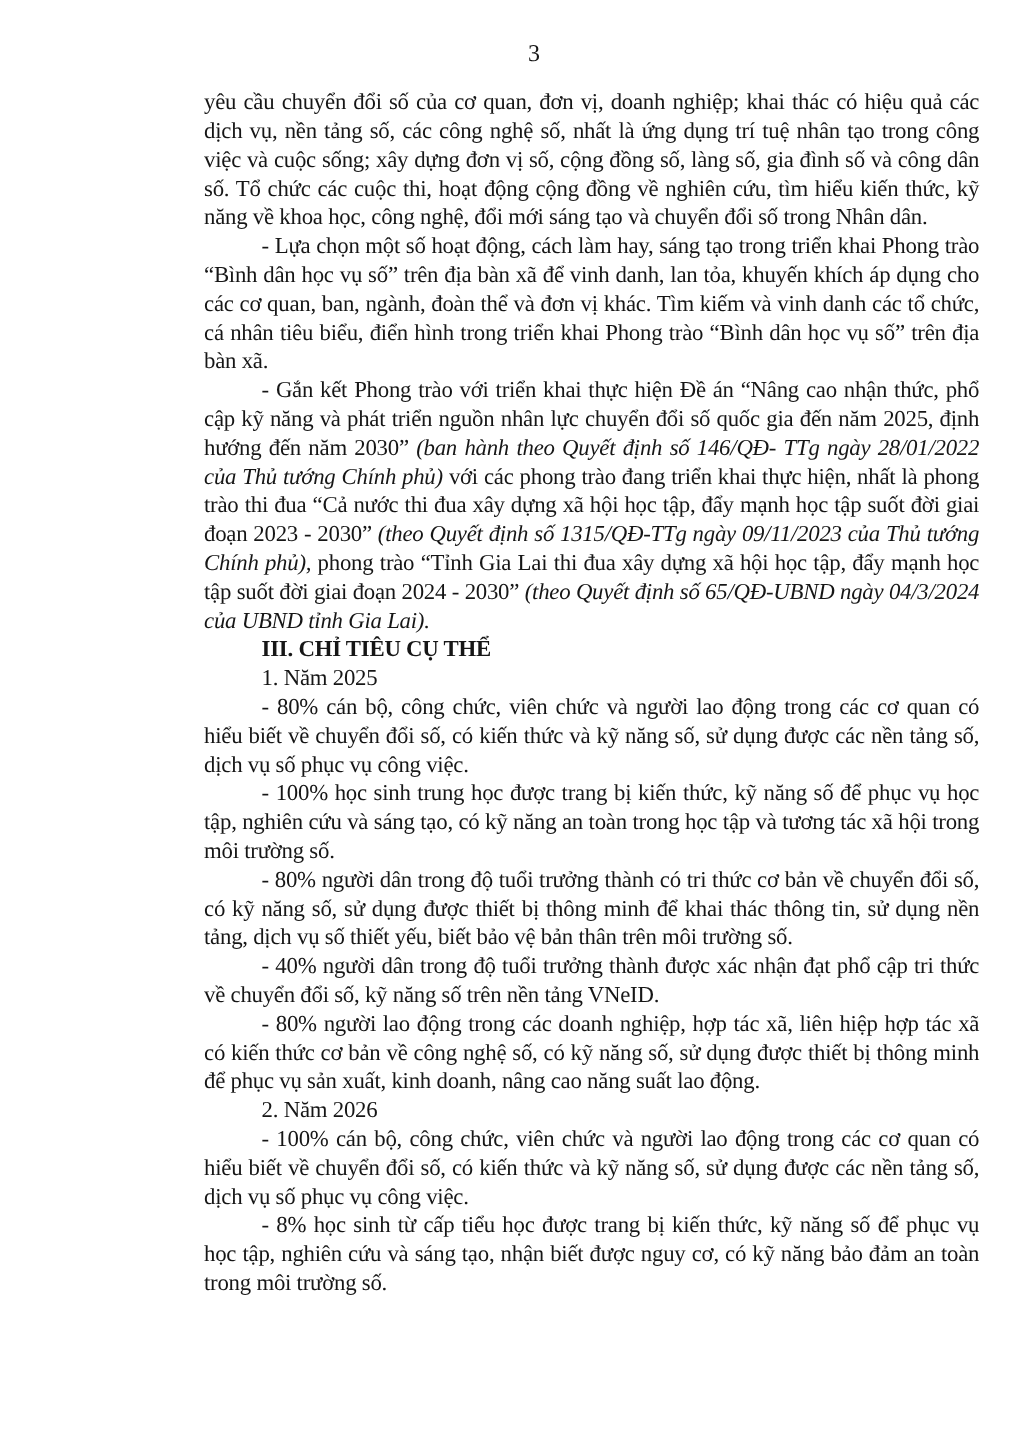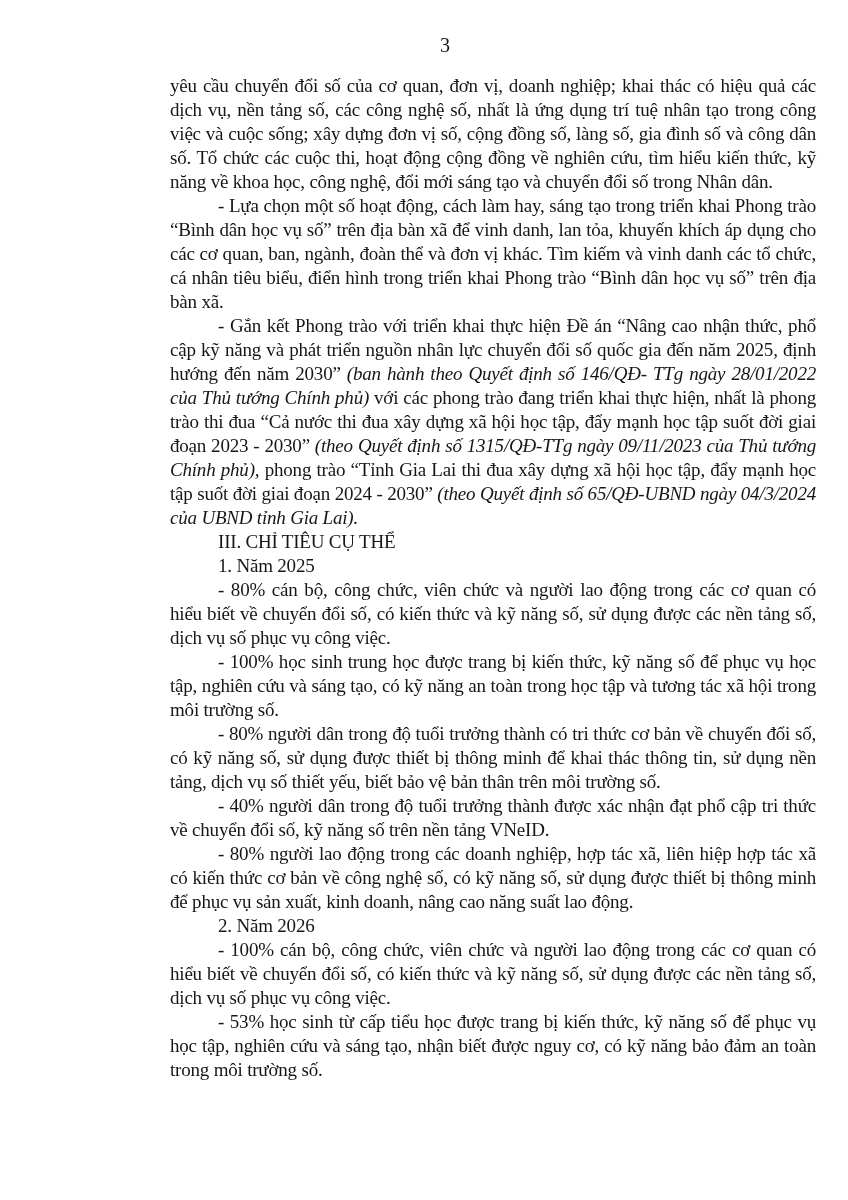--- a/index.html
+++ b/index.html
@@ -54,24 +54,24 @@
 </style>
 </head>
 <body>
 
 <div class="page">
   <div class="pagenum">3</div>
   <div class="doc-body">
       <p class=" noindent"><span>yêu cầu chuyển đổi số của cơ quan, đơn vị, doanh nghiệp; khai thác có hiệu quả các dịch vụ, nền tảng số, các công nghệ số, nhất là ứng dụng trí tuệ nhân tạo trong công việc và cuộc sống; xây dựng đơn vị số, cộng đồng số, làng số, gia đình số và công dân số. Tổ chức các cuộc thi, hoạt động cộng đồng về nghiên cứu, tìm hiểu kiến thức, kỹ năng về khoa học, công nghệ, đổi mới sáng tạo và chuyển đổi số trong Nhân dân.</span></p>
       <p class=""><span>- Lựa chọn một số hoạt động, cách làm hay, sáng tạo trong triển khai Phong trào “Bình dân học vụ số” trên địa bàn xã để vinh danh, lan tỏa, khuyến khích áp dụng cho các cơ quan, ban, ngành, đoàn thể và đơn vị khác. Tìm kiếm và vinh danh các  tổ chức, cá nhân tiêu biểu, điển hình trong triển khai Phong trào “Bình dân học vụ số” trên địa bàn xã.</span></p>
       <p class=""><span>- Gắn kết Phong trào với triển khai thực hiện Đề án “Nâng cao nhận thức, phổ cập kỹ năng và phát triển nguồn nhân lực chuyển đổi số quốc gia đến năm 2025, định hướng đến năm 2030” </span><em>(ban hành theo Quyết định số 146/QĐ- TTg ngày 28/01/2022 của Thủ tướng Chính phủ)</em><span> với các phong trào đang triển khai thực hiện, nhất là phong trào thi đua “Cả nước thi đua xây dựng xã hội học tập, đẩy mạnh học tập suốt đời giai đoạn 2023 - 2030” </span><em>(theo Quyết định số 1315/QĐ-TTg ngày 09/11/2023 của Thủ tướng Chính phủ),</em><span> phong trào “Tỉnh Gia Lai thi đua xây dựng xã hội học tập, đẩy mạnh học tập suốt đời giai đoạn 2024 - 2030” </span><em>(theo Quyết định số 65/QĐ-UBND ngày 04/3/2024 của UBND tỉnh Gia Lai).</em></p>
-      <p class="heading"><span style="font-weight: normal;">III. CHỈ TIÊU CỤ THỂ</span></p>
+      <p class="heading"><span style="font-weight: bold;">III. CHỈ TIÊU CỤ THỂ</span></p>
       <p class="heading"><span style="font-weight: normal;">1. Năm 2025</span></p>
       <p class=""><span>- 80% cán bộ, công chức, viên chức và người lao động trong các cơ quan có hiểu biết về chuyển đổi số, có kiến thức và kỹ năng số, sử dụng được các nền tảng số, dịch vụ số phục vụ công việc.</span></p>
       <p class=""><span>- 100% học sinh trung học được trang bị kiến thức, kỹ năng số để phục vụ học tập, nghiên cứu và sáng tạo, có kỹ năng an toàn trong học tập và tương tác xã hội trong môi trường số.</span></p>
       <p class=""><span>- 80% người dân trong độ tuổi trưởng thành có tri thức cơ bản về chuyển đổi số, có kỹ năng số, sử dụng được thiết bị thông minh để khai thác thông tin, sử dụng nền tảng, dịch vụ số thiết yếu, biết bảo vệ bản thân trên môi trường số.</span></p>
       <p class=""><span>- 40% người dân trong độ tuổi trưởng thành được xác nhận đạt phổ cập tri thức về chuyển đổi số, kỹ năng số trên nền tảng VNeID.</span></p>
       <p class=""><span>- 80% người lao động trong các doanh nghiệp, hợp tác xã, liên hiệp hợp tác xã có kiến thức cơ bản về công nghệ số, có kỹ năng số, sử dụng được thiết bị thông minh để phục vụ sản xuất, kinh doanh, nâng cao năng suất lao động.</span></p>
       <p class="heading"><span style="font-weight: normal;">2. Năm 2026</span></p>
       <p class=""><span>- 100% cán bộ, công chức, viên chức và người lao động trong các cơ quan có hiểu biết về chuyển đổi số, có kiến thức và kỹ năng số, sử dụng được các nền tảng số, dịch vụ số phục vụ công việc.</span></p>
-      <p class=""><span>- 53% học sinh từ cấp tiểu học được trang bị kiến thức, kỹ năng số để phục vụ học tập, nghiên cứu và sáng tạo, nhận biết được nguy cơ, có kỹ năng bảo đảm an toàn trong môi trường số.</span></p>
+      <p class=""><span>- 8% học sinh từ cấp tiểu học được trang bị kiến thức, kỹ năng số để phục vụ học tập, nghiên cứu và sáng tạo, nhận biết được nguy cơ, có kỹ năng bảo đảm an toàn trong môi trường số.</span></p>
     </div>
 </div>
 
 </body></html>

